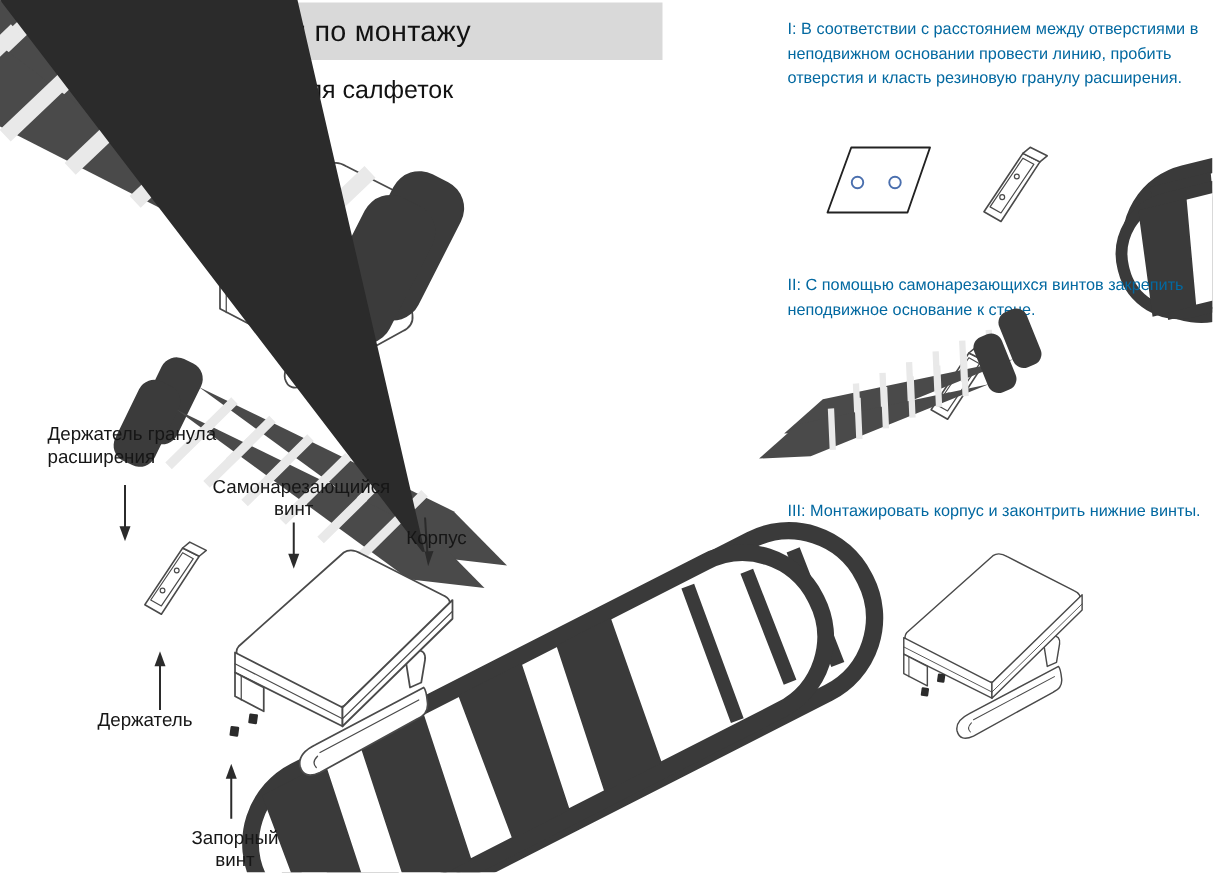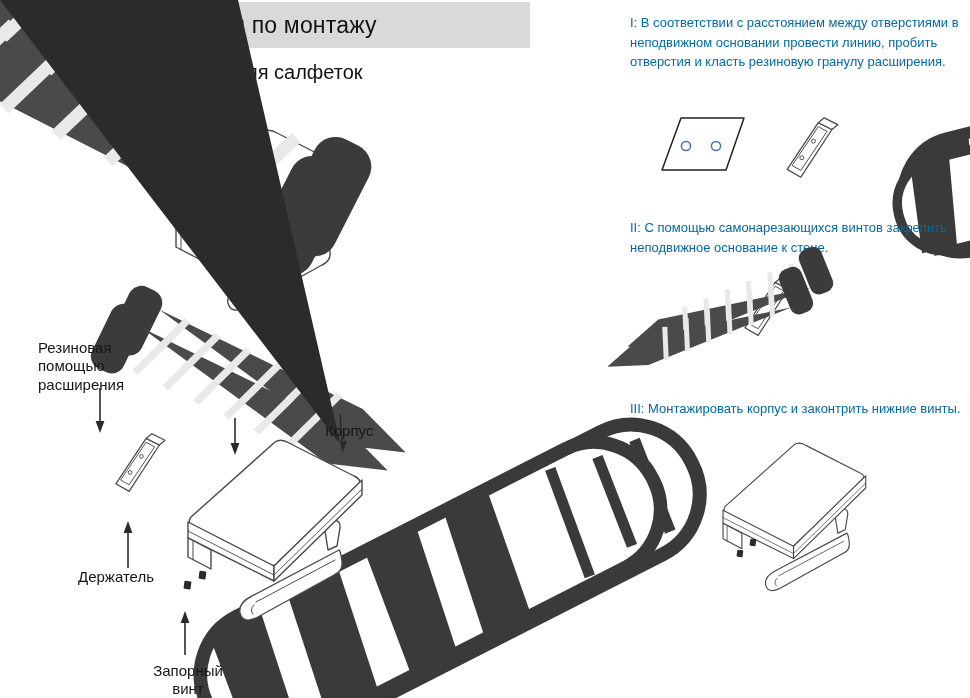--- a/index.html
+++ b/index.html
@@ -119,21 +119,22 @@
         <line x1="128" y1="568" x2="128" y2="530"></line>
           <polygon points="128,521 123.6,533 132.4,533" stroke="none"></polygon>
       </g>
       <g>
         <line x1="185" y1="655" x2="185" y2="620"></line>
           <polygon points="185,611 180.6,623 189.4,623" stroke="none"></polygon>
       </g>
     </g>
   </svg>
 
-  <div class="lbl" style="left:38px;top:339px;width:140px">Резиновая помощью расширения</div>
+  <div class="lbl" style="left:38px;top:339px;width:140px">Держатель гранула расширения</div>
+  <div class="lbl center" style="left:170px;top:381px;width:130px">Самонарезающийся винт</div>
   <div class="lbl" style="left:325px;top:422px">Корпус</div>
   <div class="lbl" style="left:78px;top:568px">Держатель</div>
   <div class="lbl center" style="left:150px;top:662px;width:76px">Запорный винт</div>
 
   <p class="step" style="left:630px;top:13px;width:340px">I: В соответствии с расстоянием между отверстиями в неподвижном основании провести линию, пробить отверстия и класть резиновую гранулу расширения.</p>
 
   <svg class="ill" style="left:650px;top:108px" width="300" height="92" viewBox="650 108 300 92">
     <g>
       <path d="M681,118 L744,118 L726,170 L662,170 Z" fill="#fff" stroke="#222" stroke-width="1.5" stroke-linejoin="round"></path>
       <circle cx="686" cy="146" r="4.6" fill="none" stroke="#4a6fae" stroke-width="1.5"></circle>

